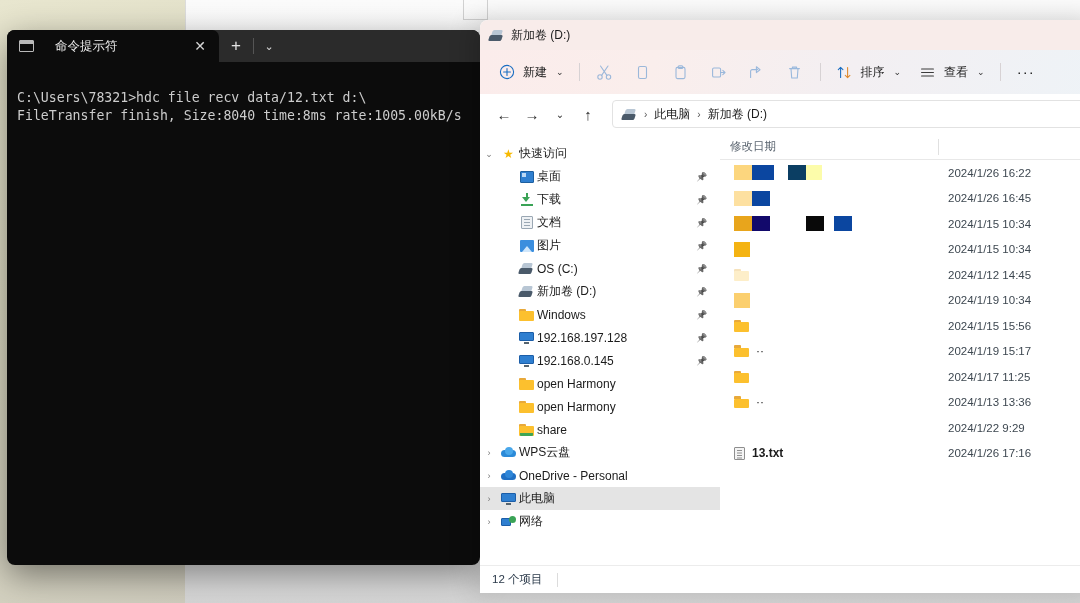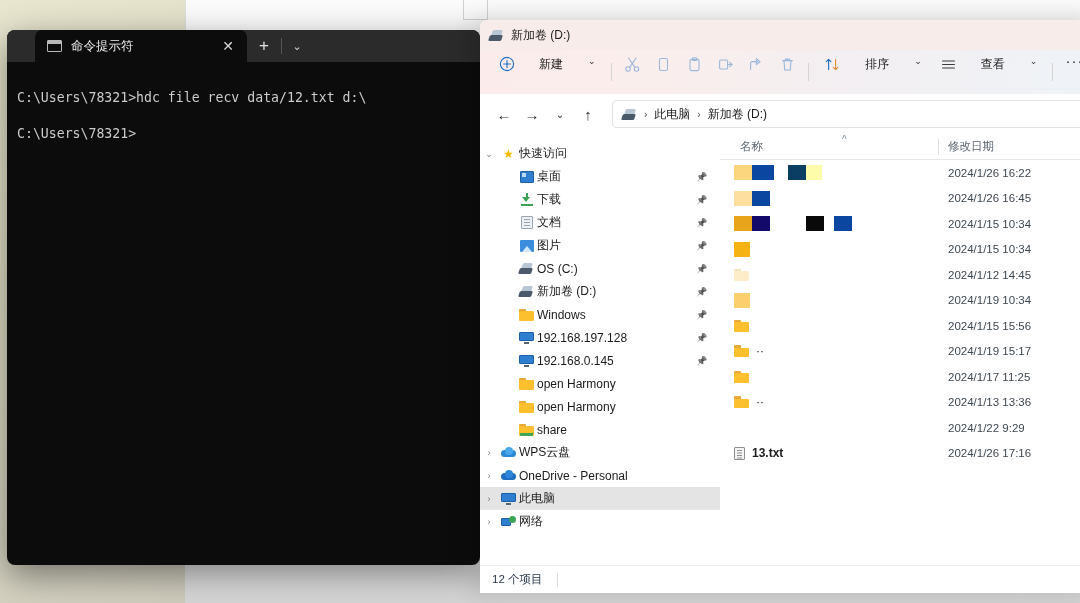--- a/index.html
+++ b/index.html
@@ -37,21 +37,21 @@
     overflow:hidden;
     display:flex; flex-direction:column;
   }
   #term-tabstrip {
     height:32px; background:#2b2b2b; display:flex; align-items:flex-end;
     flex:0 0 32px;
   }
   #term-tab {
     width:212px; height:32px; background:#0c0c0c;
     border-top-left-radius:7px; border-top-right-radius:7px;
-    display:flex; align-items:center; padding:0 8px 0 12px; gap:9px;margin-left:28px;
+    display:flex; align-items:center; padding:0 8px 0 12px; gap:21px;
   }
   #term-tab .tab-icon {
     width:15px; height:12px; border:1.4px solid #b9b9b9; border-radius:1px;
     position:relative; flex:0 0 15px;
   }
   #term-tab .tab-icon::before {
     content:""; position:absolute; left:0; right:0; top:0; height:3px;
     background:#b9b9b9;
   }
   #term-tab .tab-title {
@@ -103,21 +103,21 @@
     background:#b8c6d4; border-radius:1.5px; transform:skewX(-18deg);
   }
   #ex-title-text { font-size:12px; color:#1c1c1c; }
 
   #ex-toolbar {
     flex:0 0 44px;
     background:linear-gradient(105deg,#fbeceb 0%,#faeeec 28%,#f3eff2 60%,#eef3f7 100%);
     display:flex; align-items:center; padding:0 10px; gap:0px;
   }
   .tb-btn {
-    height:32px; display:flex; gap:24px;
+    height:32px; display:flex; align-items:center; gap:8px;
     padding:0 9px; border-radius:4px; font-size:12px; color:#1b1b1b;
     white-space:nowrap;
   }
   .tb-icon-btn { width:38px; justify-content:center; padding:0; }
   .tb-div { width:1px; height:18px; background:#d7d2d4; margin:0 6px; }
   .chev { font-size:9px; color:#333; margin-left:1px; }
   .tb-disabled svg { opacity:.42; }
 
   
   #ex-addressbar {
@@ -242,21 +242,21 @@
   <div id="term-tabstrip">
     <div id="term-tab">
       <span class="tab-icon"></span>
       <span class="tab-title">命令提示符</span>
       <span class="tab-close">✕</span>
     </div>
     <div id="term-newtab">+</div>
     <div id="term-sep"></div>
     <div id="term-chev">⌄</div>
   </div>
-  <div id="term-body"><div class="blank">&nbsp;</div><div>C:\Users\78321&gt;hdc file recv data/12.txt d:\</div><div class="blank">&nbsp;</div><div>C:\Users\78321&gt;</div></div>
+  <div id="term-body"><div class="blank">&nbsp;</div><div>C:\Users\78321&gt;hdc file recv data/12.txt d:\</div><div>FileTransfer finish, Size:8040 time:8ms rate:1005.00kB/s</div><div class="blank">&nbsp;</div></div>
 </div>
 
 <div id="explorer">
 
   <div id="ex-titlebar">
     <span class="drive-glyph">
       <span class="top"></span>
         <span class="base"></span>
     </span>
     <span id="ex-title-text">新加卷 (D:)</span>
@@ -524,24 +524,20 @@
               <span class="m1"></span>
               <span class="g"></span>
             </span>
           </span>
           <span class="sb-label">网络</span>
         </div>
       </div>
 
     <div id="ex-filelist">
       <div id="fl-header">
-        <div class="fl-col-name">
-          <span>名称</span>
-          <span class="sort-arrow">^</span>
-        </div>
         <div class="hdr-div"></div>
         <div class="fl-col-date">
           <span>修改日期</span>
         </div>
       </div>
       <div id="fl-rows">
           <div class="fl-row">
             <div class="fl-name">
               <span style="display: inline-flex; align-items: center;">
                 <span class="redact" style="width: 18px; background: rgb(252, 214, 126);"></span>

